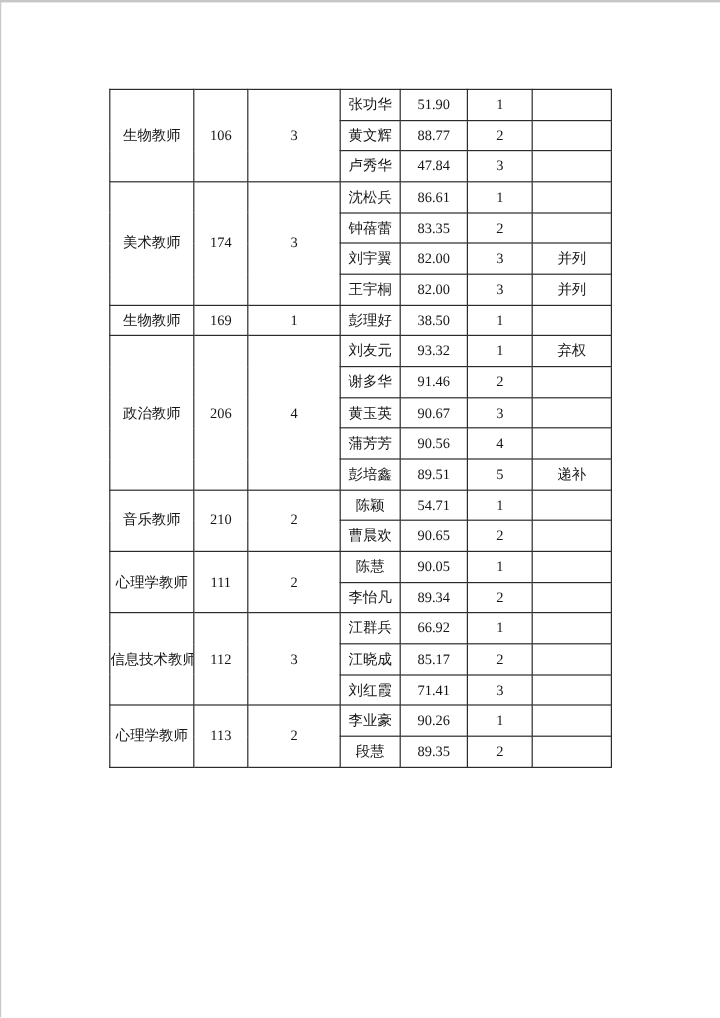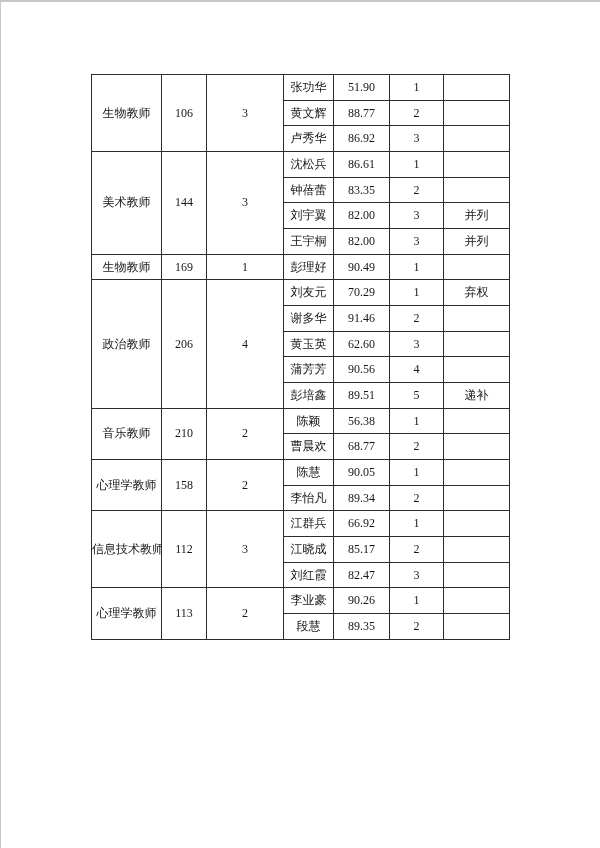--- a/index.html
+++ b/index.html
@@ -65,27 +65,27 @@
           <td></td>
         </tr>
         <tr>
           <td>黄文辉</td>
           <td>88.77</td>
           <td>2</td>
           <td></td>
         </tr>
         <tr>
           <td>卢秀华</td>
-          <td>86.92</td>
+          <td>47.84</td>
           <td>3</td>
           <td></td>
         </tr>
         <tr>
           <td rowspan="4">美术教师</td>
-          <td rowspan="4">144</td>
+          <td rowspan="4">174</td>
           <td rowspan="4">3</td>
           <td>沈松兵</td>
           <td>86.61</td>
           <td>1</td>
           <td></td>
         </tr>
         <tr>
           <td>钟蓓蕾</td>
           <td>83.35</td>
           <td>2</td>
@@ -101,75 +101,75 @@
           <td>王宇桐</td>
           <td>82.00</td>
           <td>3</td>
           <td>并列</td>
         </tr>
         <tr>
           <td rowspan="1">生物教师</td>
           <td rowspan="1">169</td>
           <td rowspan="1">1</td>
           <td>彭理好</td>
-          <td>90.49</td>
+          <td>38.50</td>
           <td>1</td>
           <td></td>
         </tr>
         <tr>
           <td rowspan="5">政治教师</td>
           <td rowspan="5">206</td>
           <td rowspan="5">4</td>
           <td>刘友元</td>
-          <td>70.29</td>
+          <td>93.32</td>
           <td>1</td>
           <td>弃权</td>
         </tr>
         <tr>
           <td>谢多华</td>
           <td>91.46</td>
           <td>2</td>
           <td></td>
         </tr>
         <tr>
           <td>黄玉英</td>
-          <td>62.60</td>
+          <td>90.67</td>
           <td>3</td>
           <td></td>
         </tr>
         <tr>
           <td>蒲芳芳</td>
           <td>90.56</td>
           <td>4</td>
           <td></td>
         </tr>
         <tr>
           <td>彭培鑫</td>
           <td>89.51</td>
           <td>5</td>
           <td>递补</td>
         </tr>
         <tr>
           <td rowspan="2">音乐教师</td>
           <td rowspan="2">210</td>
           <td rowspan="2">2</td>
           <td>陈颖</td>
-          <td>56.38</td>
+          <td>54.71</td>
           <td>1</td>
           <td></td>
         </tr>
         <tr>
           <td>曹晨欢</td>
-          <td>68.77</td>
+          <td>90.65</td>
           <td>2</td>
           <td></td>
         </tr>
         <tr>
           <td rowspan="2">心理学教师</td>
-          <td rowspan="2">158</td>
+          <td rowspan="2">111</td>
           <td rowspan="2">2</td>
           <td>陈慧</td>
           <td>90.05</td>
           <td>1</td>
           <td></td>
         </tr>
         <tr>
           <td>李怡凡</td>
           <td>89.34</td>
           <td>2</td>
@@ -185,21 +185,21 @@
           <td></td>
         </tr>
         <tr>
           <td>江晓成</td>
           <td>85.17</td>
           <td>2</td>
           <td></td>
         </tr>
         <tr>
           <td>刘红霞</td>
-          <td>82.47</td>
+          <td>71.41</td>
           <td>3</td>
           <td></td>
         </tr>
         <tr>
           <td rowspan="2">心理学教师</td>
           <td rowspan="2">113</td>
           <td rowspan="2">2</td>
           <td>李业豪</td>
           <td>90.26</td>
           <td>1</td>

